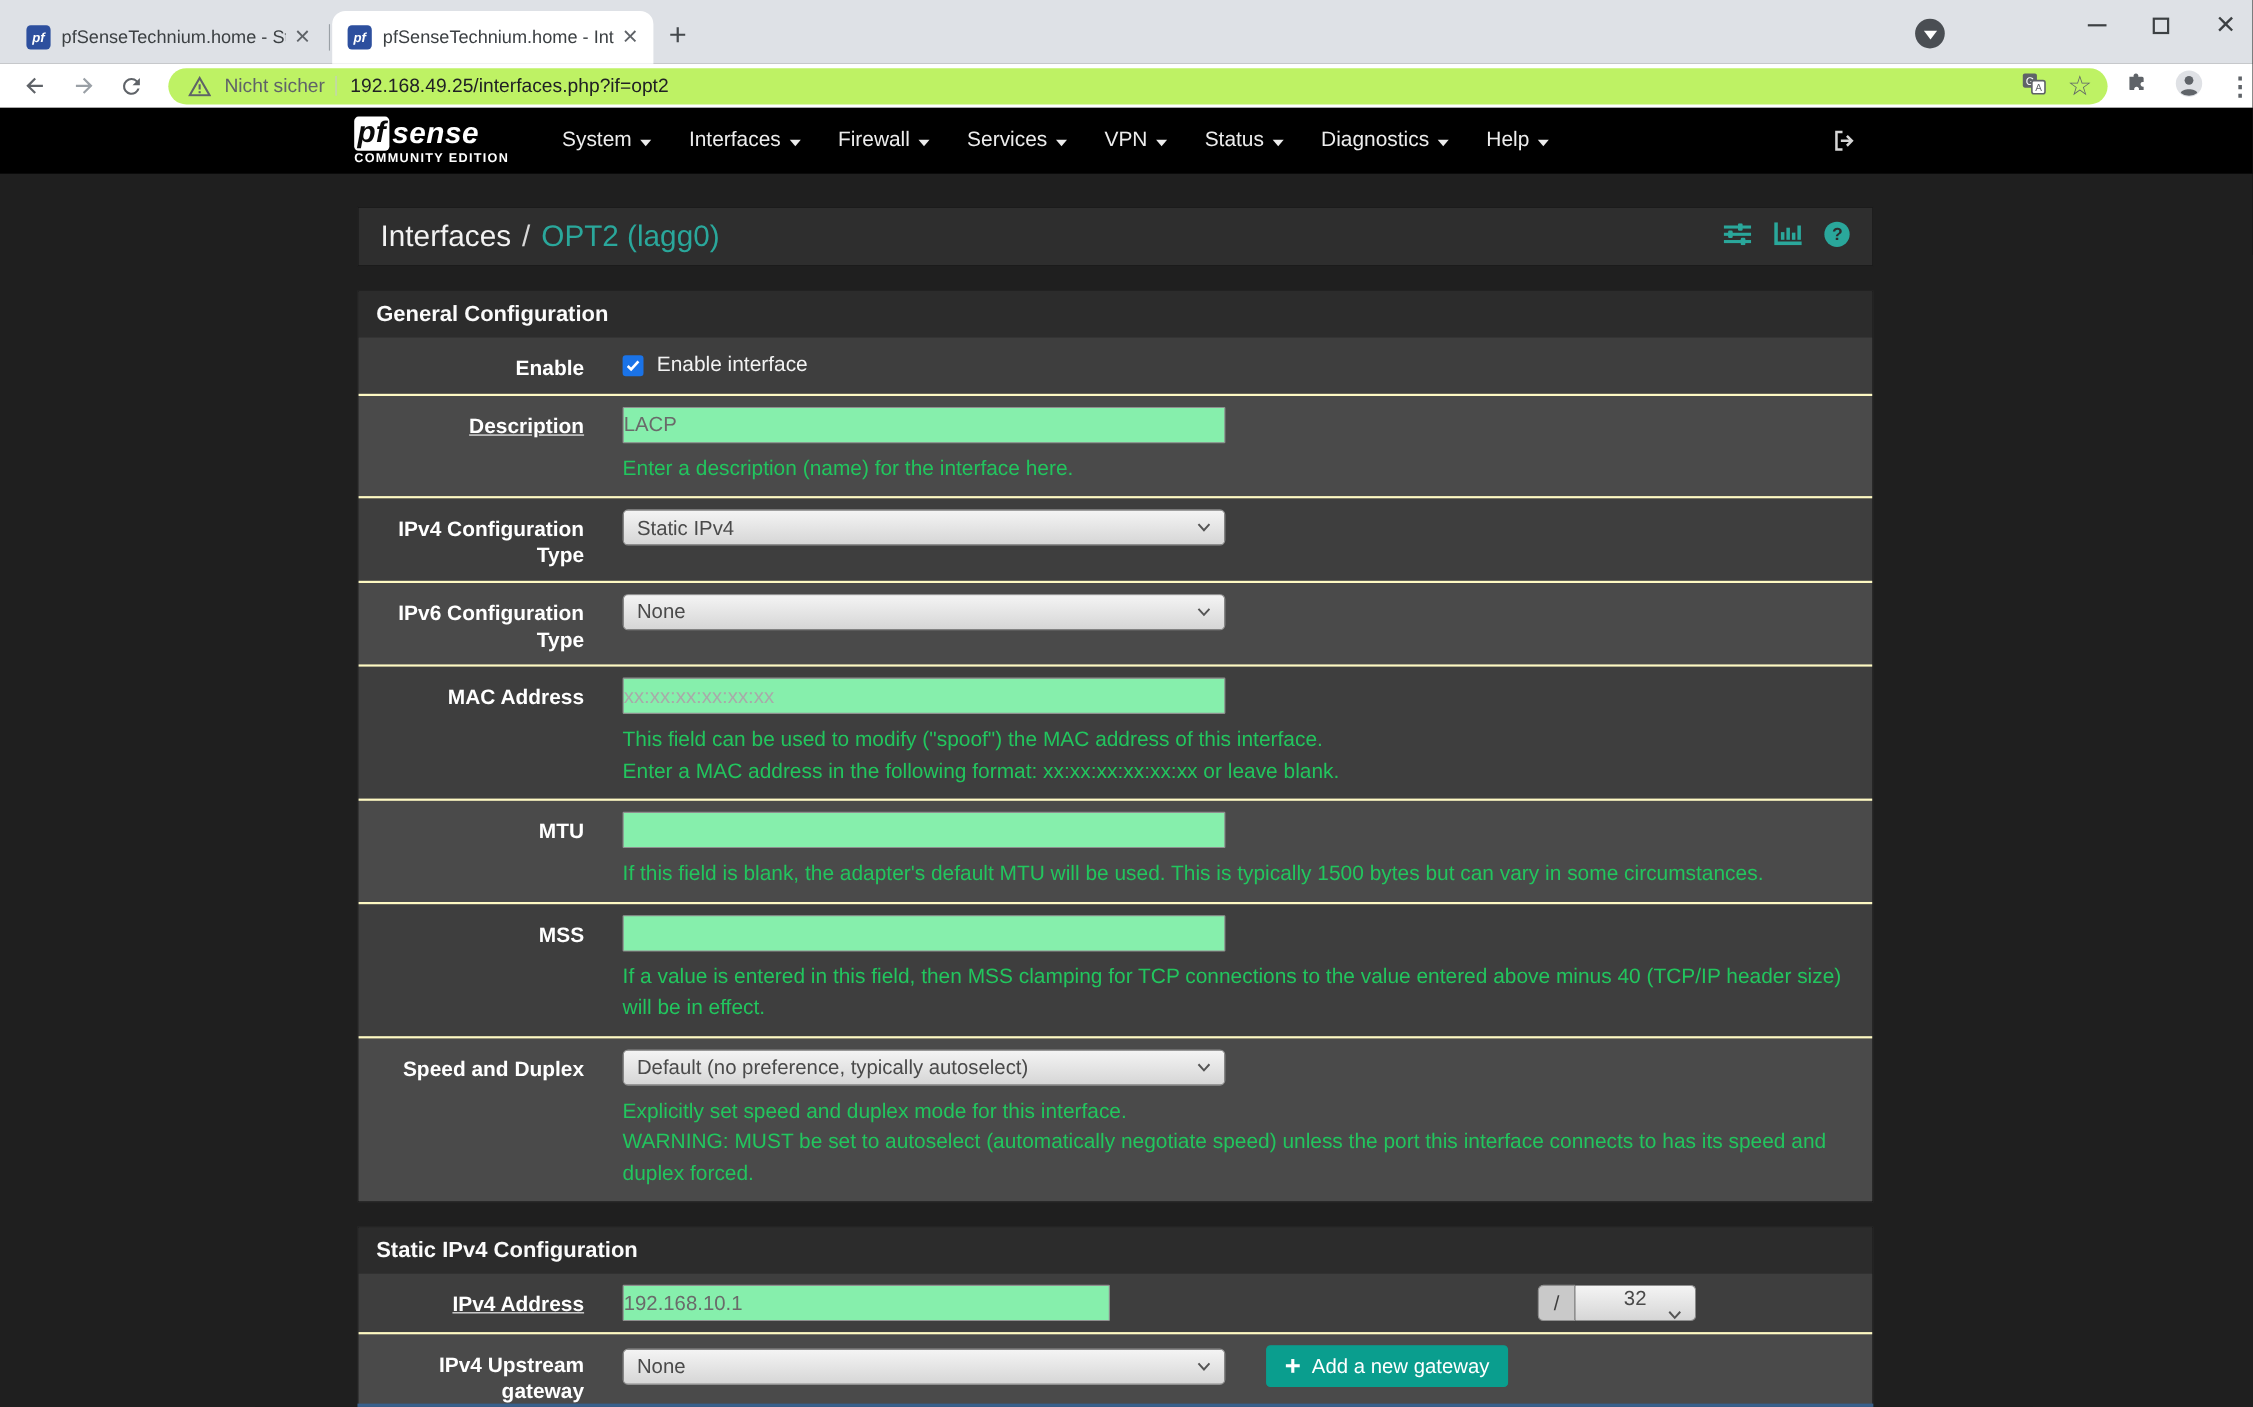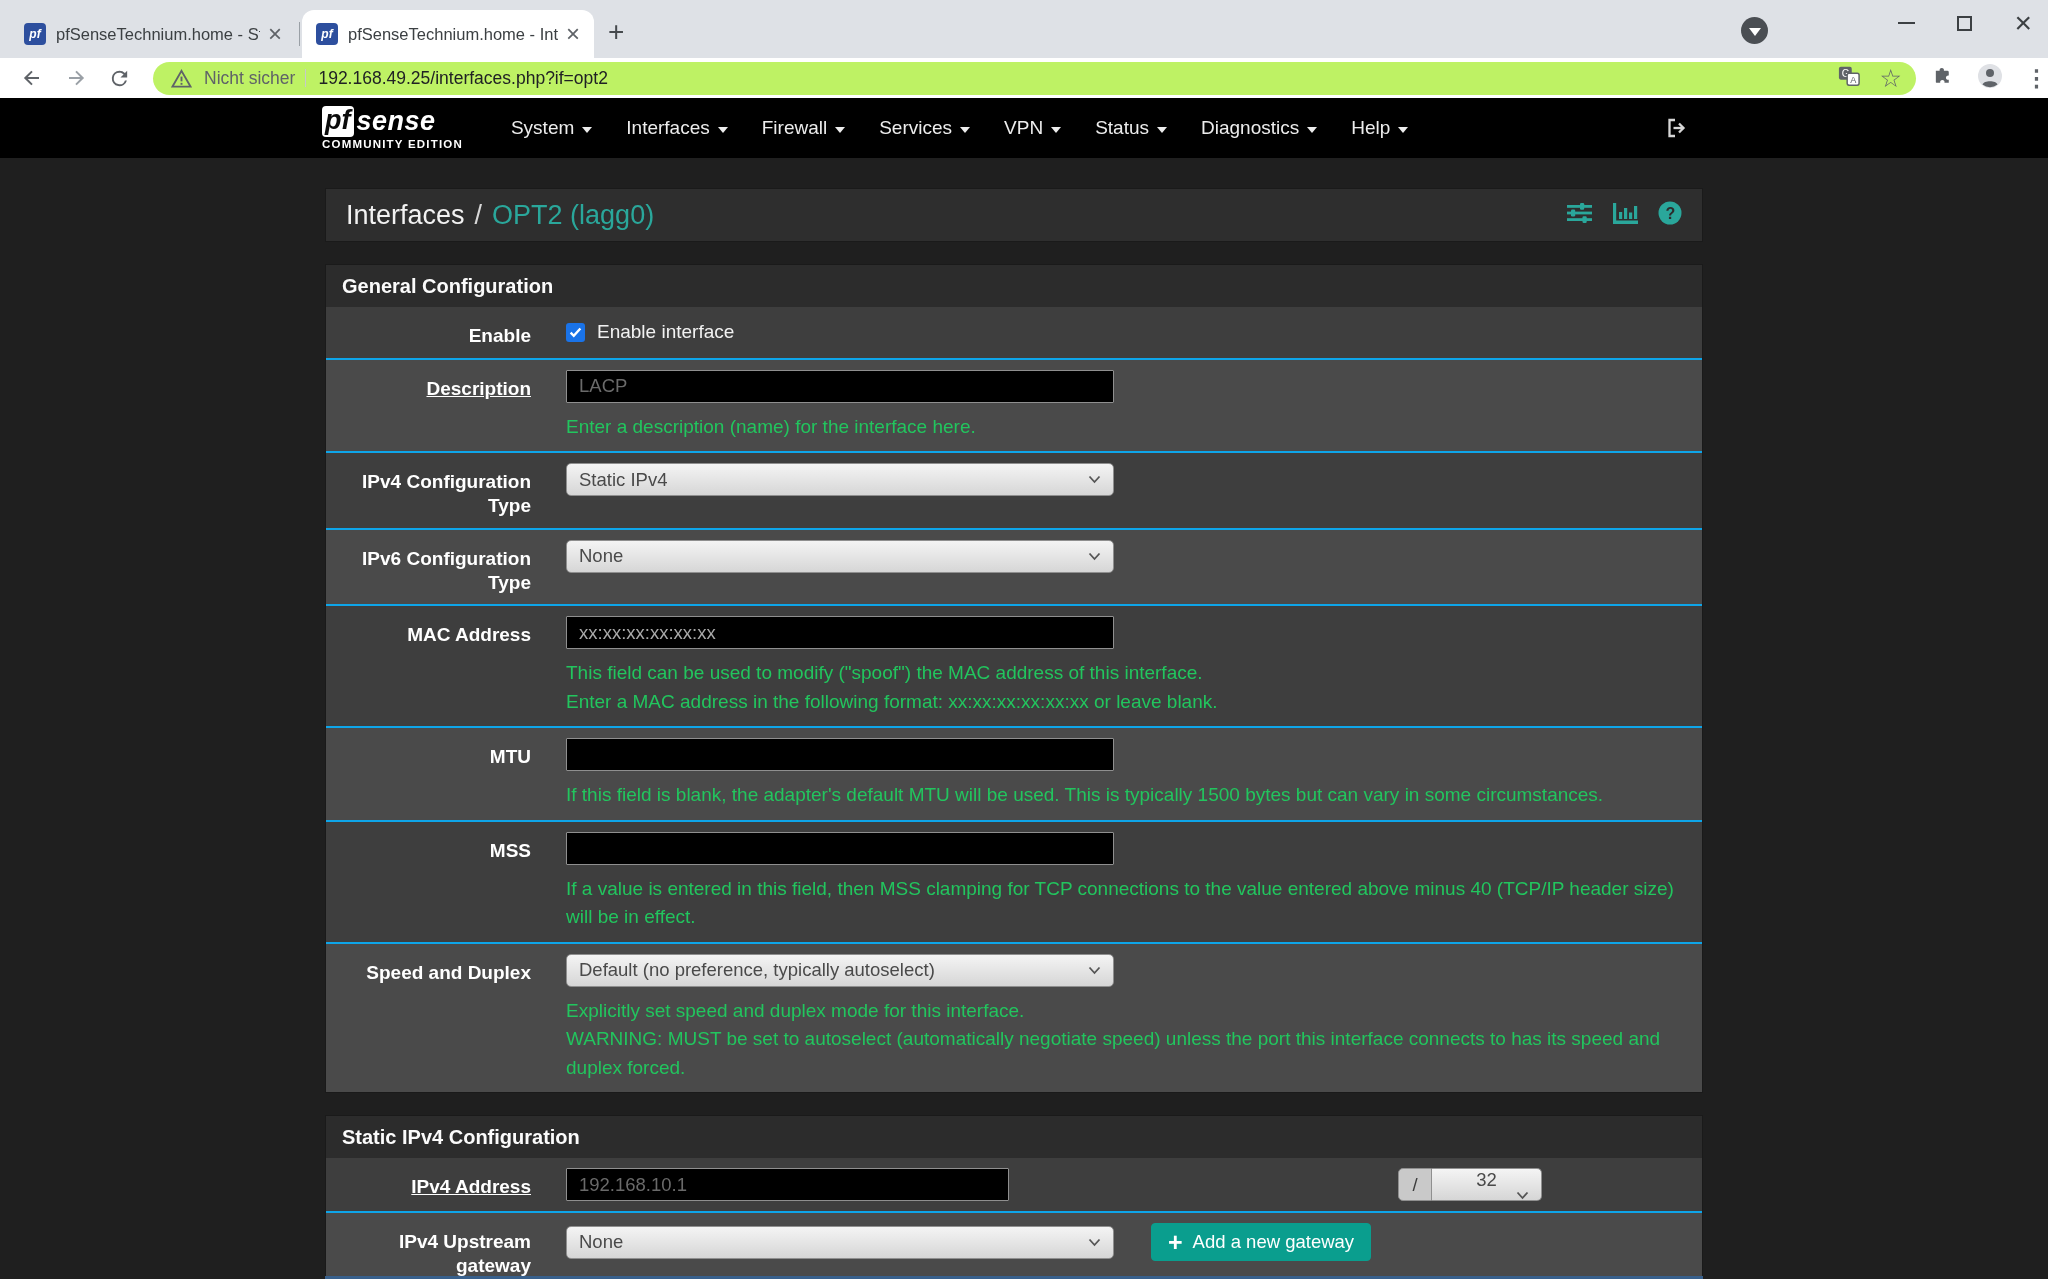--- a/index.html
+++ b/index.html
@@ -66,31 +66,31 @@
               display:flex; align-items:center; padding:0 20px; }
   .bc-section { color:#f2f2f2; font-size:27px; }
   .bc-sep { color:#d8d8d8; font-size:27px; margin:0 10px; }
   .bc-page { color:#2aa79b; font-size:27px; }
   .title-icons { margin-left:auto; display:flex; align-items:center; gap:20px; }
 
   .panel { margin-top:22px; border:1px solid #1a1a1a; background:#404040; }
   .panel-head { height:42px; background:#2c2c2c; display:flex; align-items:center; padding:0 16px; }
   .panel-title { color:#fbfbfb; font-weight:bold; font-size:20px; }
   .prow { display:flex; padding:10px 16px 10px 0; }
-  .prow + .prow { border-top:2px solid #0ea5e9; }
+  .prow + .prow { border-top:2px solid #fef9c3; }
   .prow.dark { background:#3e3e3e; }
   .prow.light { background:#4a4a4a; }
   .plabel { width:205px; flex:none; text-align:right; font-weight:bold; color:#fff;
             font-size:19px; padding-top:7px; line-height:1.25; }
   .plabel.linklike { text-decoration:underline; }
   .pcontrol { margin-left:35px; flex:1; }
 
-  .txt-input { display:block; width:548px; height:33px; background:#000000; border:1px solid #8f8f8f;
+  .txt-input { display:block; width:548px; height:33px; background:#86efac; border:1px solid #8f8f8f;
                border-radius:1px; font-family:"Liberation Sans",sans-serif; font-size:18.5px;
-               color:#6a6a6a; padding:0 12px; outline:none; }
+               color:#6a6a6a; padding:0 0; outline:none; }
   .txt-input::placeholder { color:#a9a9a9; }
   .sel { width:548px; height:33px; background:linear-gradient(#f4f4f4,#d6d6d6); border:1px solid #8f8f8f;
          border-radius:5px; display:flex; align-items:center; padding:0 12px; font-size:18.5px; color:#4a4a4a; }
   .sel .sel-chev { margin-left:auto; display:flex; }
   .help { margin-top:10px; font-size:19px; color:#22c55e; line-height:1.5; }
 
   .chk-row { display:flex; align-items:center; margin-top:4px; }
   .chk-checked { width:19px; height:19px; background:#1a73e8; border-radius:3px; display:flex;
                  align-items:center; justify-content:center; flex:none; }
   .chk-label { color:#f2f2f2; font-size:19px; margin-left:12px; }

